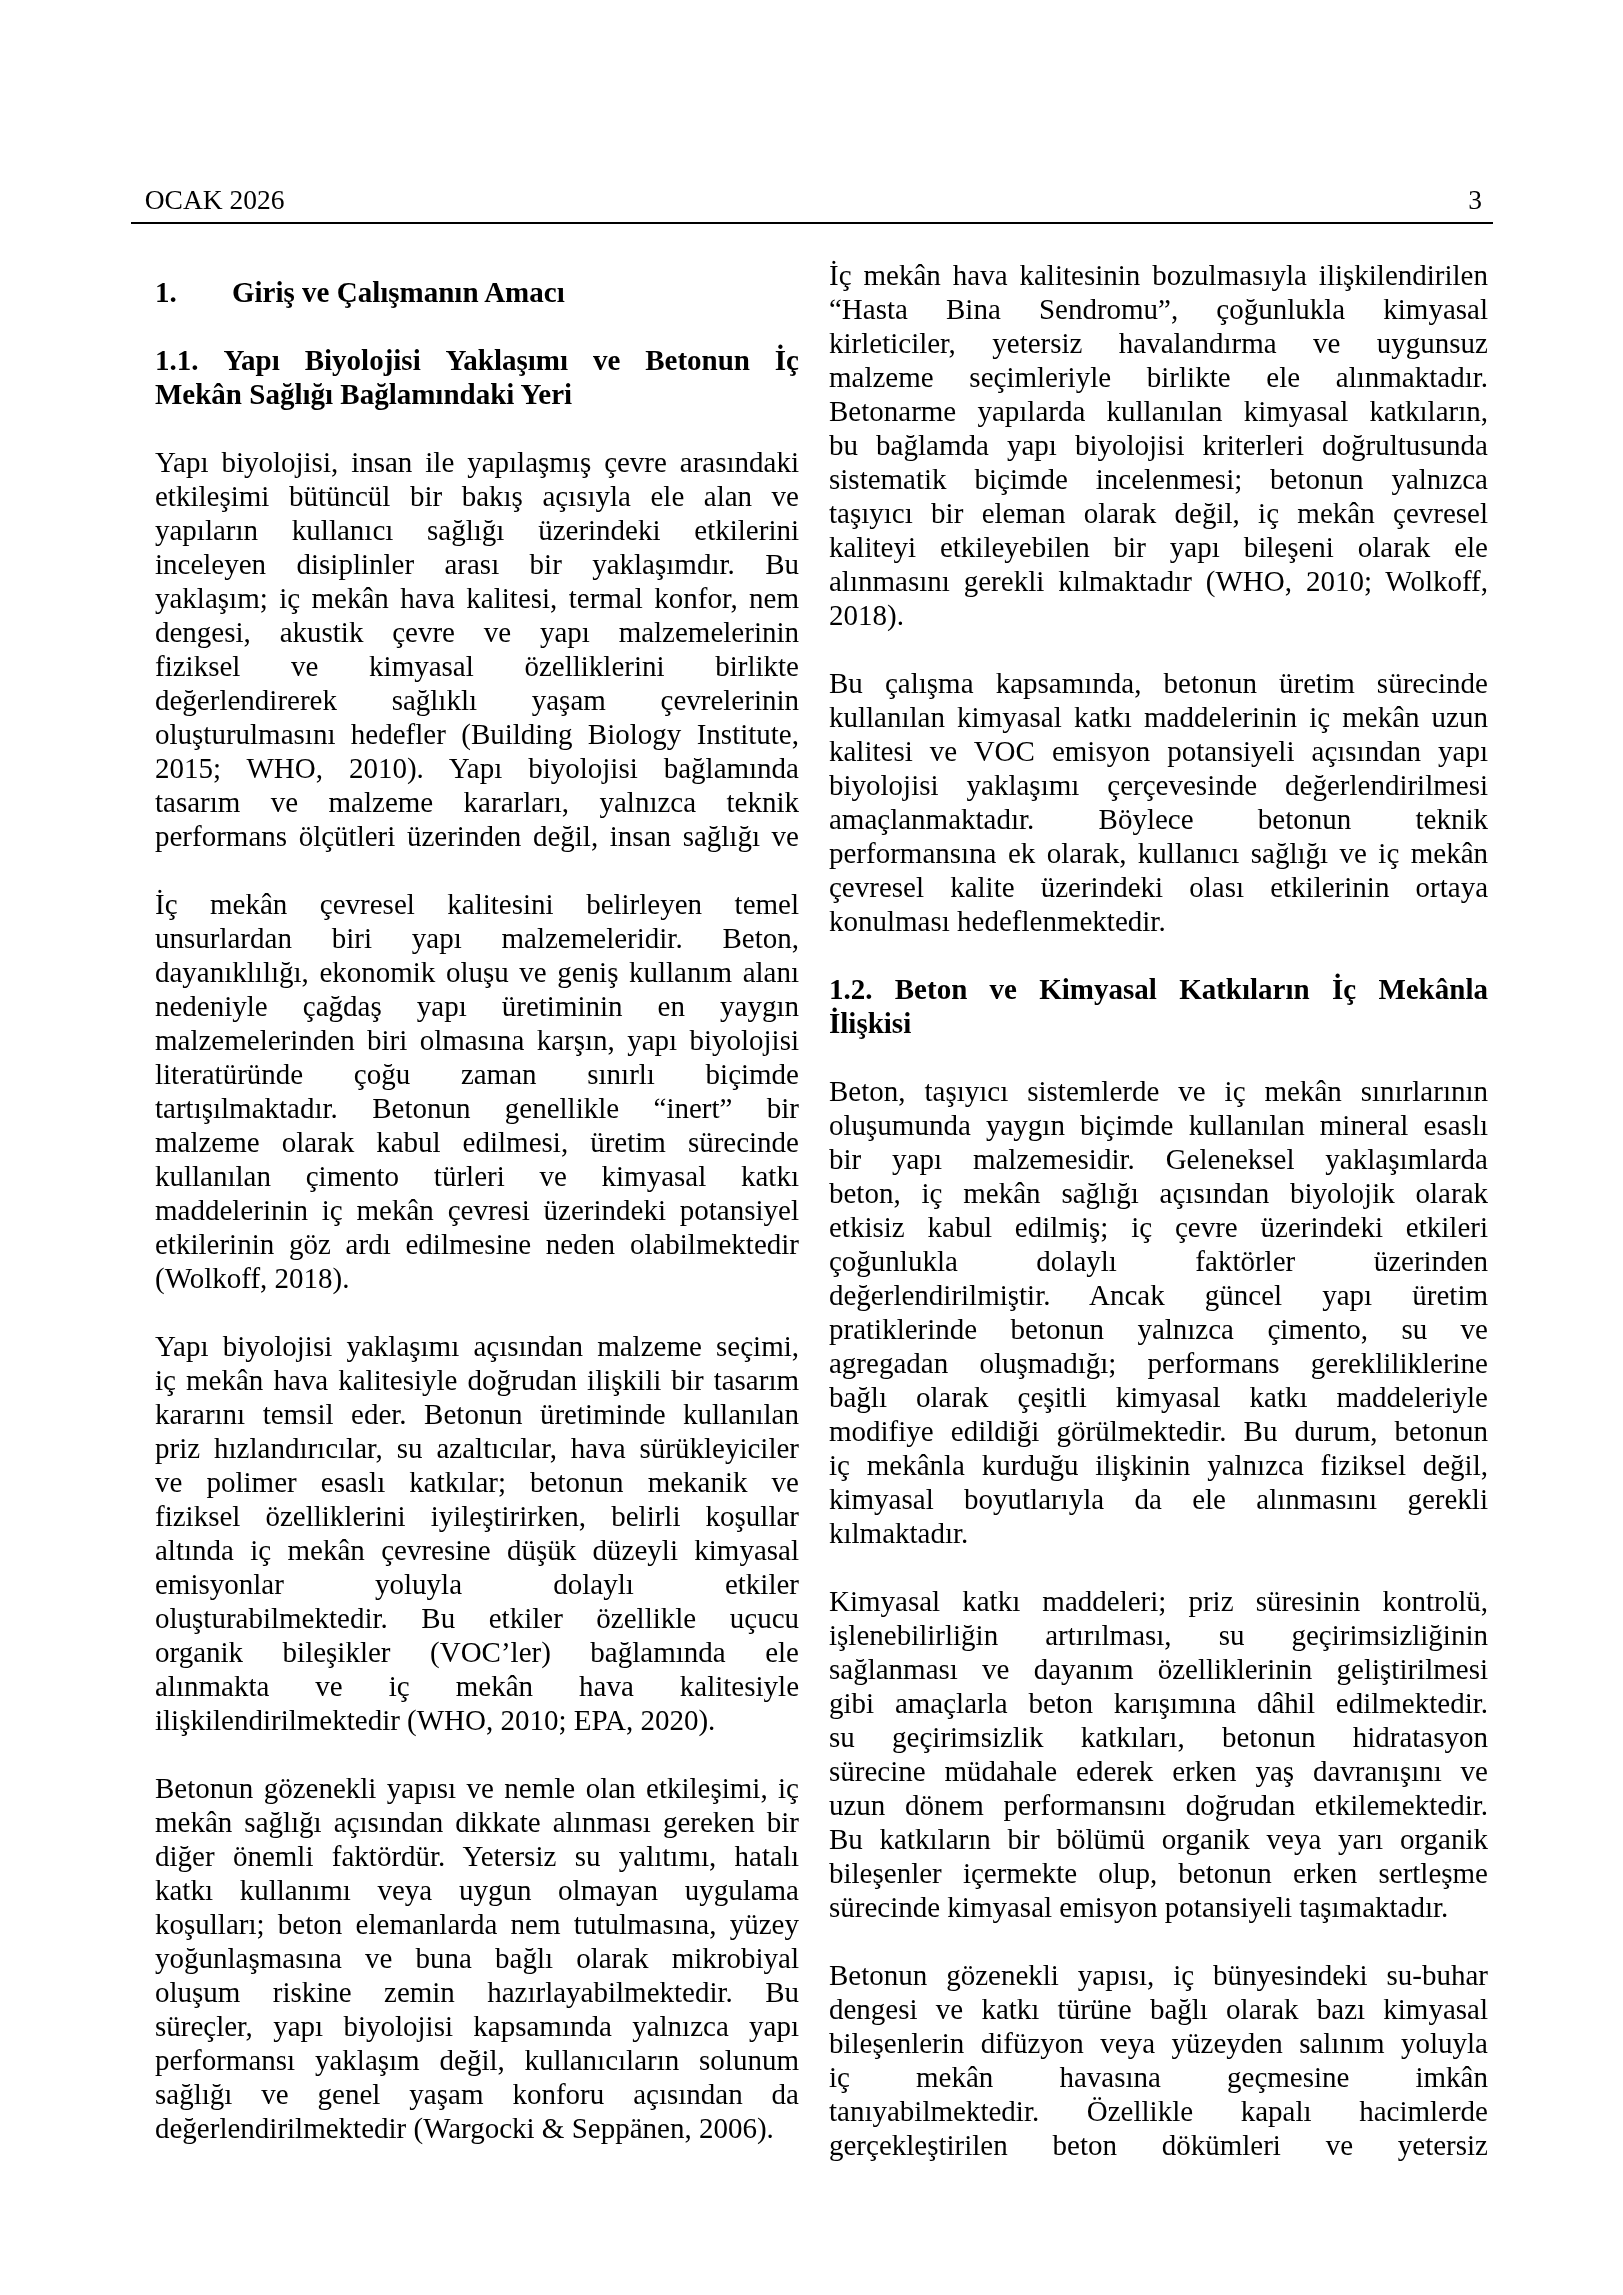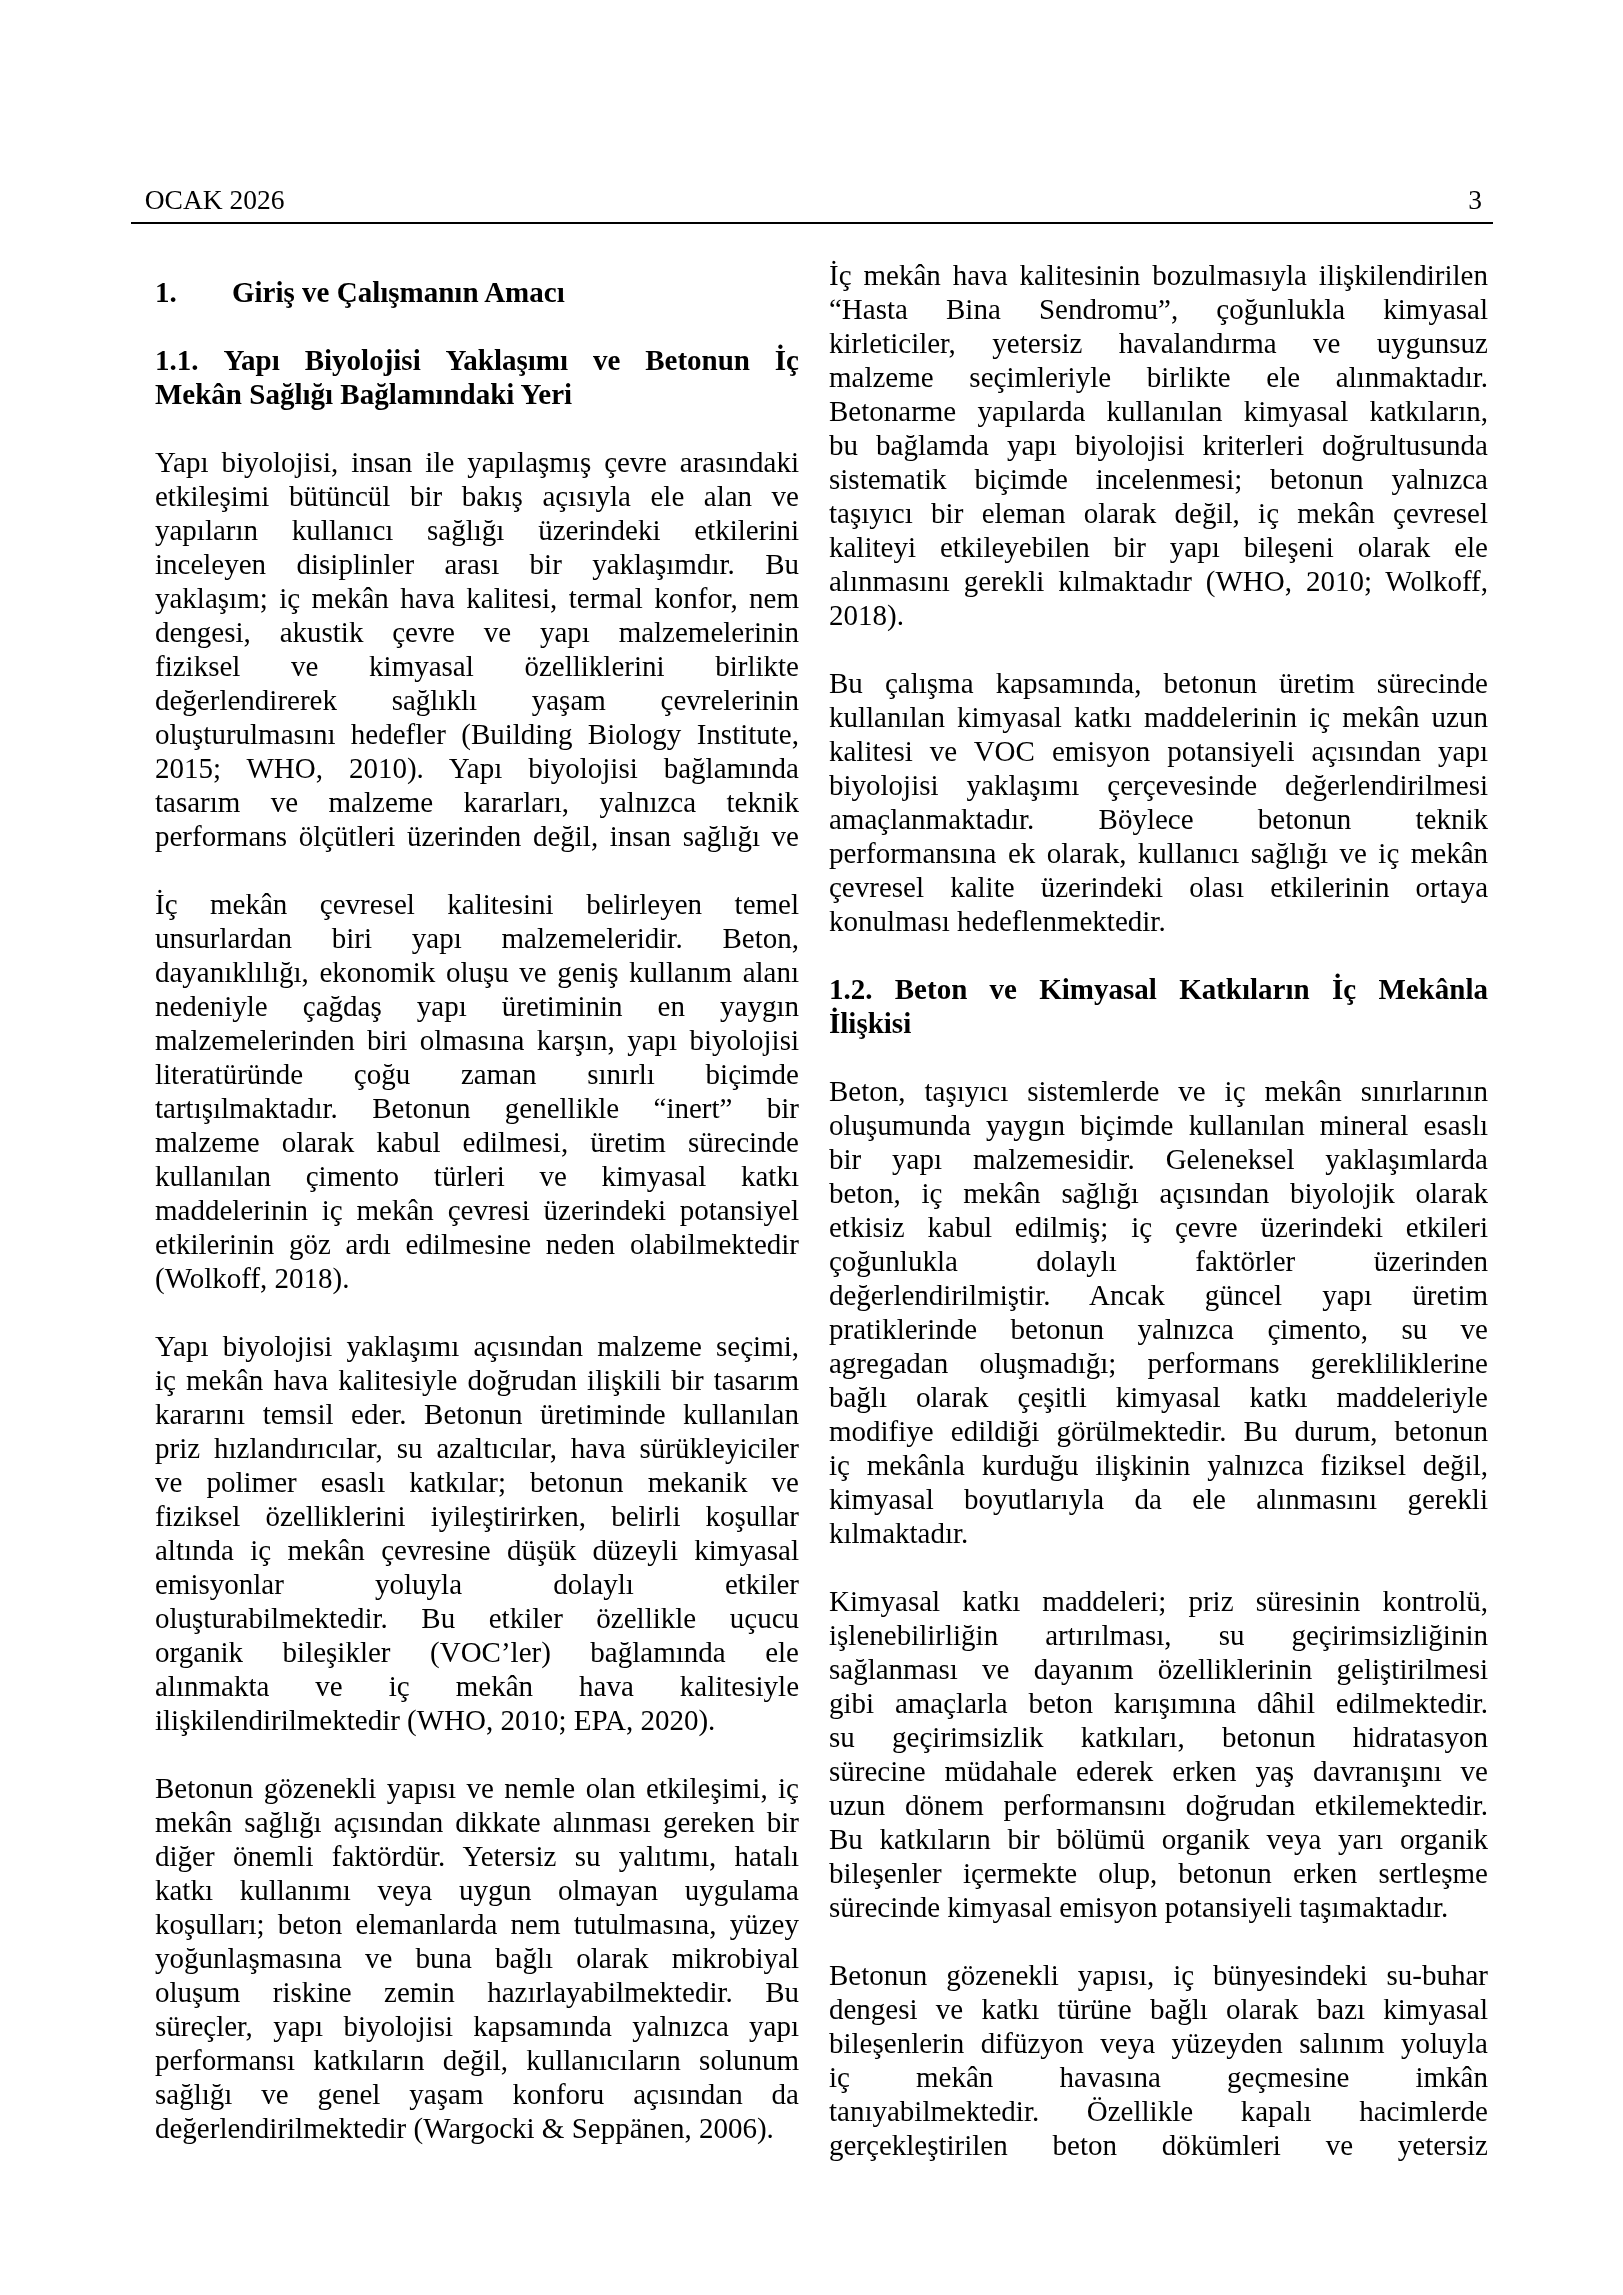--- a/index.html
+++ b/index.html
@@ -109,21 +109,21 @@
       <div class="gap"></div>
       <div>
         <div class="line">Betonun gözenekli yapısı ve nemle olan etkileşimi, iç</div>
         <div class="line">mekân sağlığı açısından dikkate alınması gereken bir</div>
         <div class="line">diğer önemli faktördür. Yetersiz su yalıtımı, hatalı</div>
         <div class="line">katkı kullanımı veya uygun olmayan uygulama</div>
         <div class="line">koşulları; beton elemanlarda nem tutulmasına, yüzey</div>
         <div class="line">yoğunlaşmasına ve buna bağlı olarak mikrobiyal</div>
         <div class="line">oluşum riskine zemin hazırlayabilmektedir. Bu</div>
         <div class="line">süreçler, yapı biyolojisi kapsamında yalnızca yapı</div>
-        <div class="line">performansı katkıların değil, kullanıcıların solunum</div>
+        <div class="line">performansı yaklaşım değil, kullanıcıların solunum</div>
         <div class="line">sağlığı ve genel yaşam konforu açısından da</div>
         <div class="line last">değerlendirilmektedir (Wargocki &amp; Seppänen, 2006).</div>
       </div>
     </div>
 </div>
 
 <div class="col col-right">
   <div id="right-paras-before">
       <div>
         <div class="line">İç mekân hava kalitesinin bozulmasıyla ilişkilendirilen</div>

